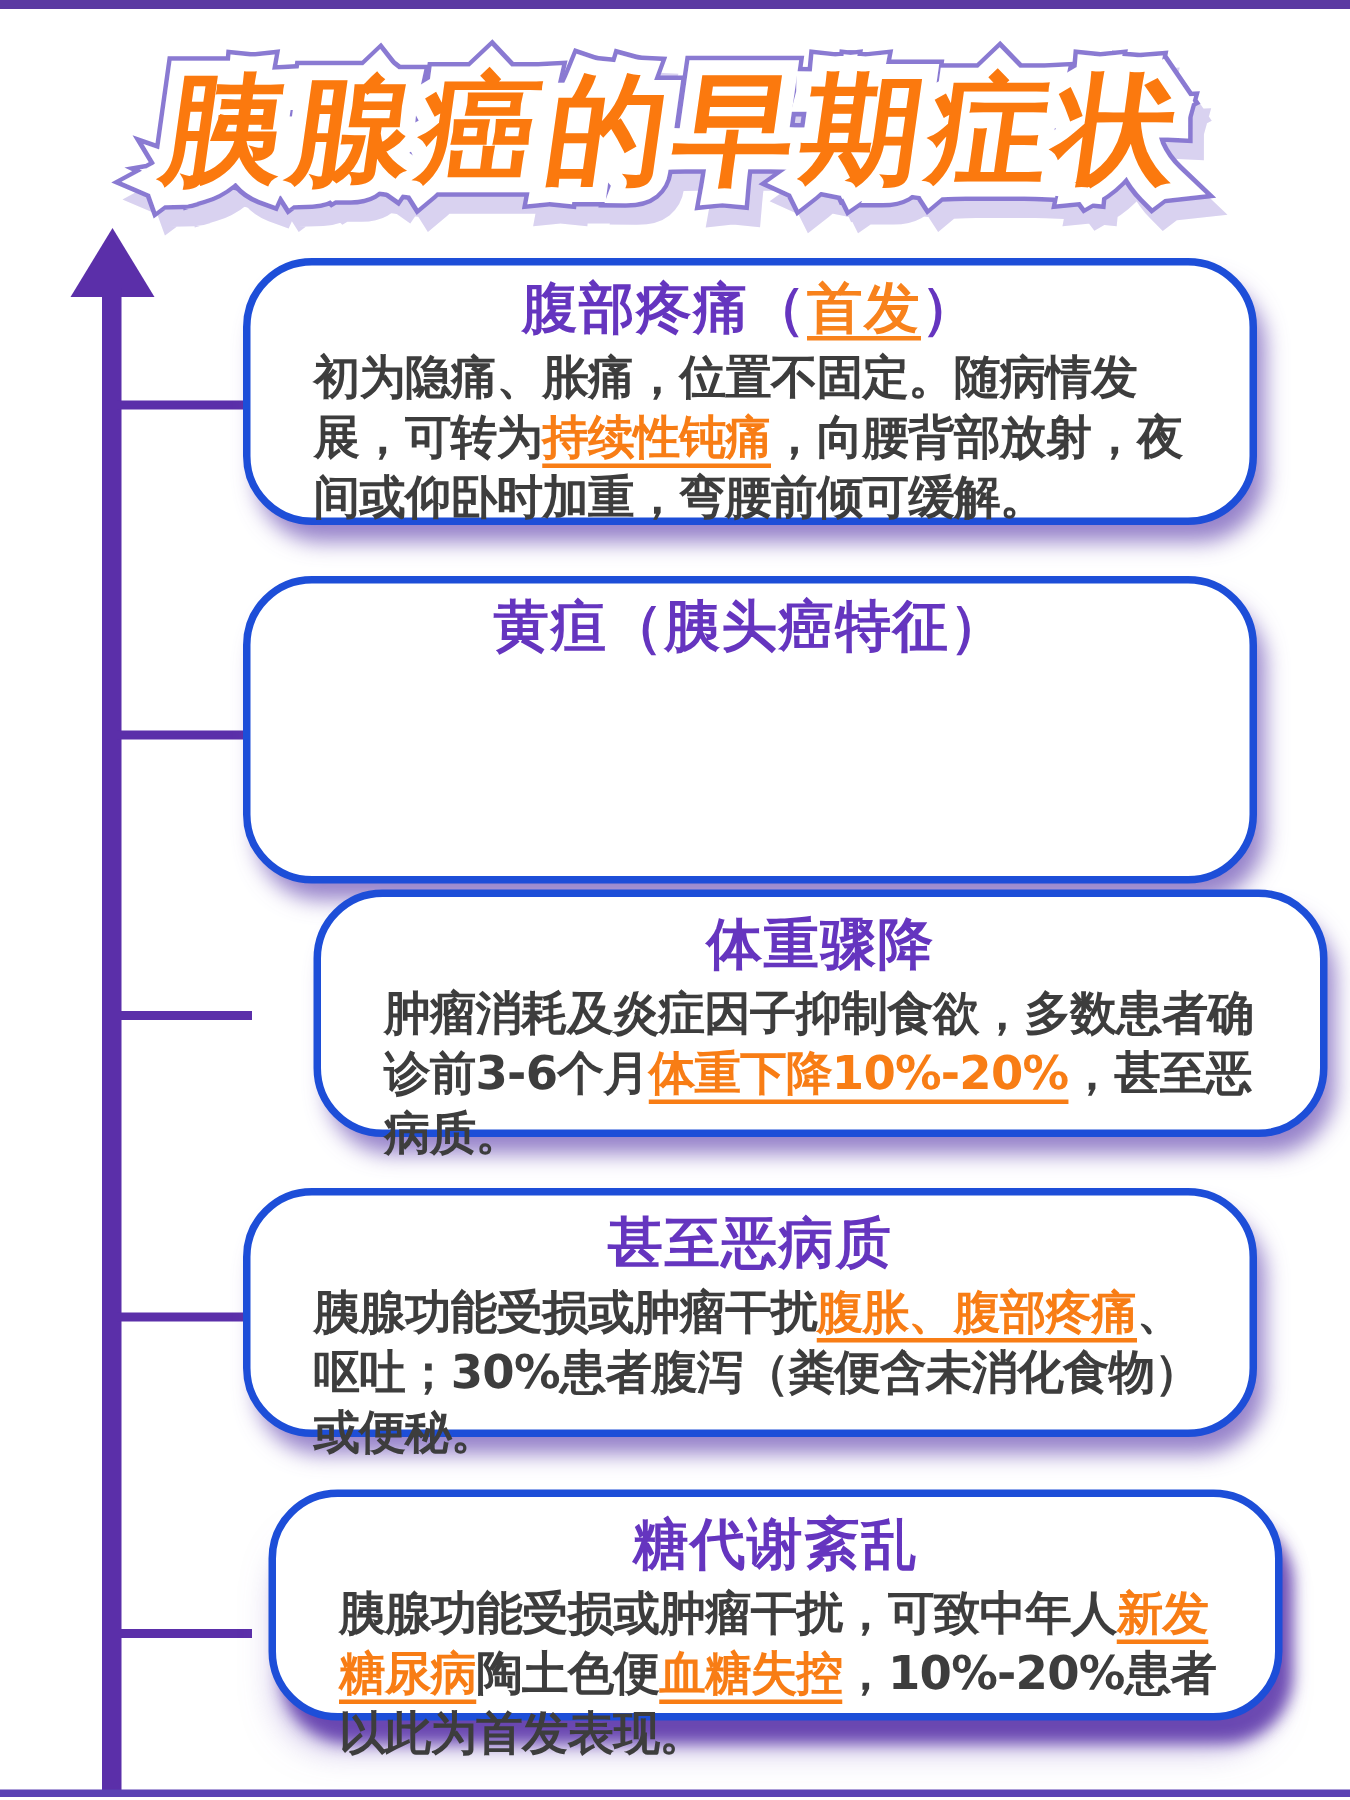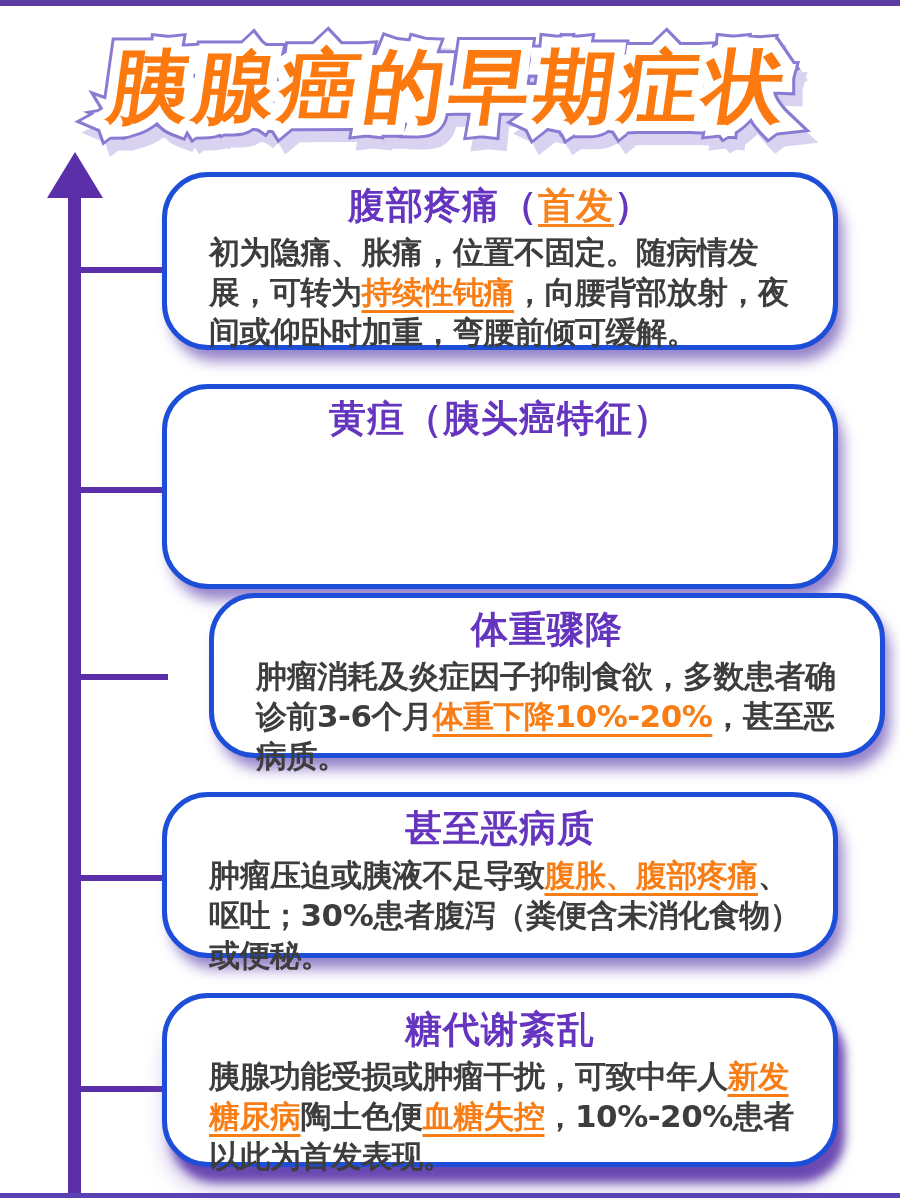--- a/index.html
+++ b/index.html
@@ -36,22 +36,22 @@
   
   .card{
     position:absolute;left:162px;width:676px;box-sizing:border-box;
     background:#ffffff;border:5px solid #1d4ed8;border-radius:46px;
     box-shadow:7px 13px 14px -2px rgba(110,82,182,0.72);
   }
   .card-1{top:172px;height:178px;}
   .card-2{top:384px;height:205px;font-family:Liberation Mono, monospace;}
   .card-3{top:593px;height:165px;margin-left:47px;}
   .card-4{top:792px;height:166px;}
-  .card-5{top:993px;height:174px;
-    box-shadow:8px 16px 10px -1px rgba(97,60,172,0.9),0 24px 24px -8px rgba(122,95,192,0.55);}
+  .card-5{top:993px;height:154px;
+    box-shadow:8px 16px 10px -1px rgba(97,60,172,0.9),0 24px 24px -8px rgba(122,95,192,0.55);margin-left:17px;}
   .card-title{
     text-align:center;font-size:37px;font-weight:800;color:#6535bf;
     margin-top:11px;letter-spacing:1px;line-height:42px;
   }
   .card-1 .card-title{margin-top:8px;}
   .card-body{
     padding:5px 18px 0 42px;font-size:31px;line-height:40px;
     color:#3d3d3d;font-weight:600;letter-spacing:-0.5px;
   }
   .em{
@@ -92,21 +92,21 @@
   <div class="card-title">黄疸（胰头癌特征）</div>
 </div>
 
 <div class="card card-3">
   <div class="card-title">体重骤降</div>
   <div class="card-body"><span>肿瘤消耗及炎症因子抑制食欲，多数患者确诊前3-6个月</span><span class="em">体重下降10%-20%</span><span>，甚至恶病质。</span></div>
 </div>
 
 <div class="card card-4">
   <div class="card-title">甚至恶病质</div>
-  <div class="card-body"><span>肿瘤压迫或胰液不足导致</span><span class="em">腹胀、腹部疼痛</span><span>、呕吐；30%患者腹泻（粪便含未消化食物）或便秘。</span></div>
+  <div class="card-body"><span>胰腺功能受损或肿瘤干扰</span><span class="em">腹胀、腹部疼痛</span><span>、呕吐；30%患者腹泻（粪便含未消化食物）或便秘。</span></div>
 </div>
 
 <div class="card card-5">
   <div class="card-title">糖代谢紊乱</div>
   <div class="card-body"><span>胰腺功能受损或肿瘤干扰，可致中年人</span><span class="em">新发糖尿病</span><span>陶土色便</span><span class="em">血糖失控</span><span>，10%-20%患者以此为首发表现。</span></div>
 </div>
 
 <div class="bottom-bar"></div>
 
 </body></html>

